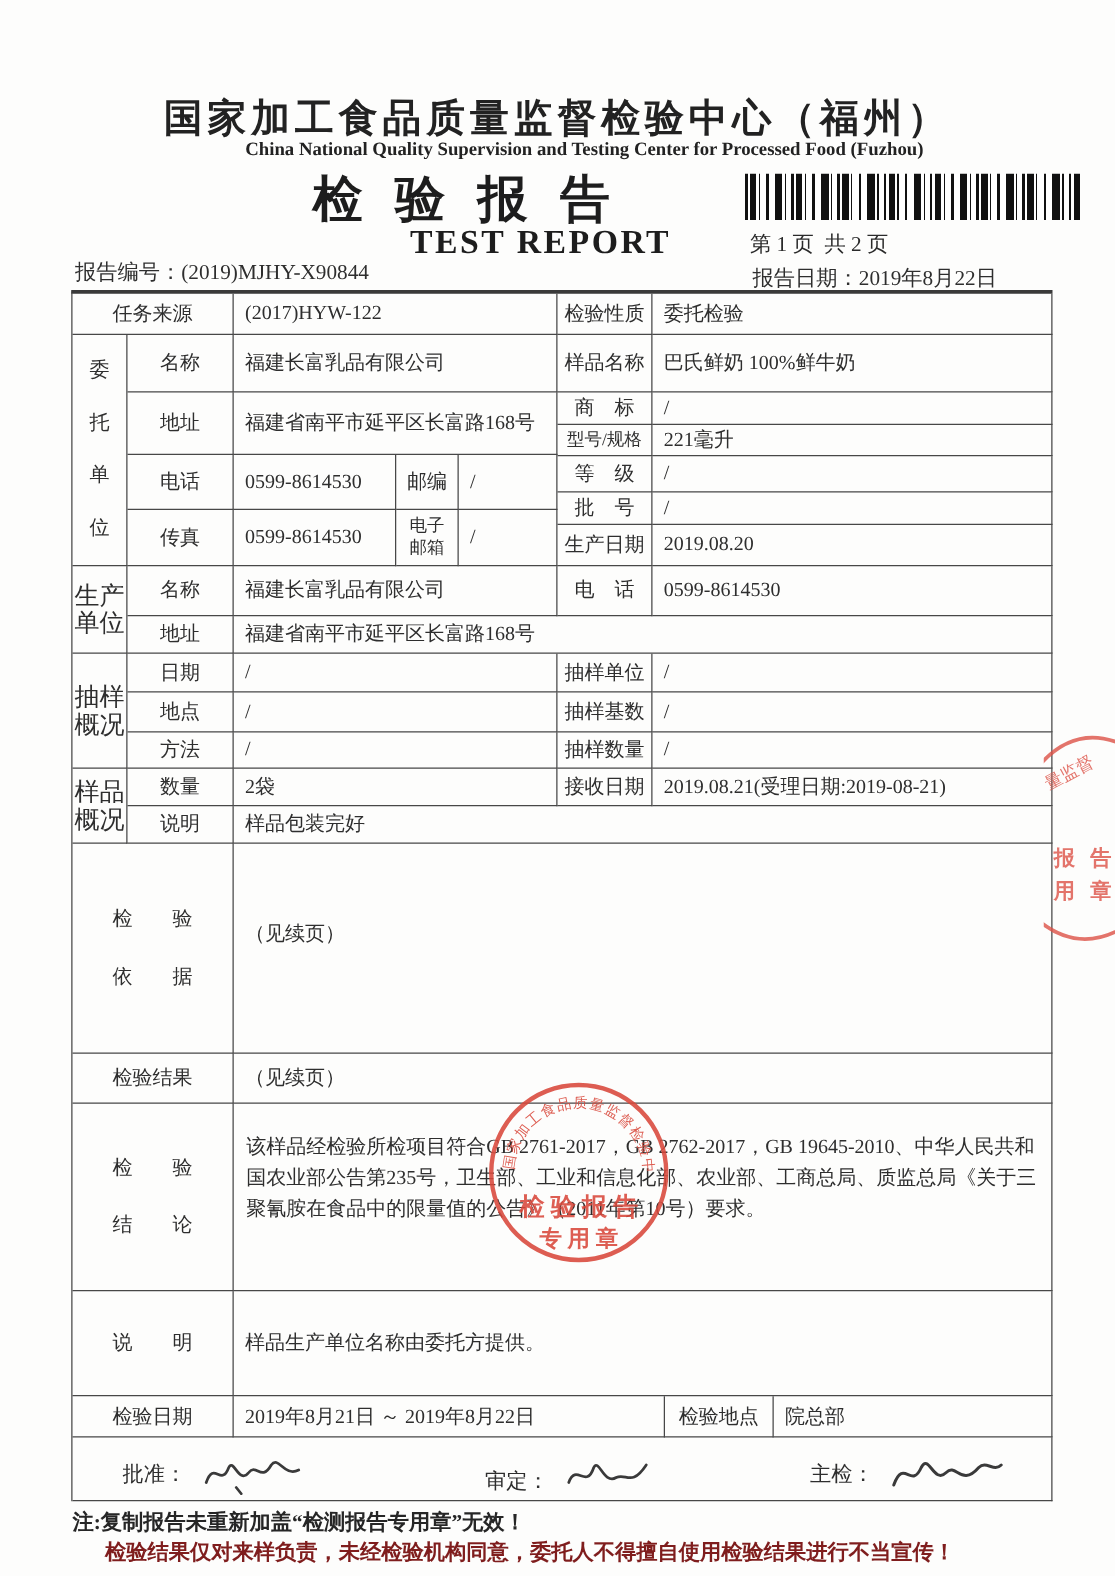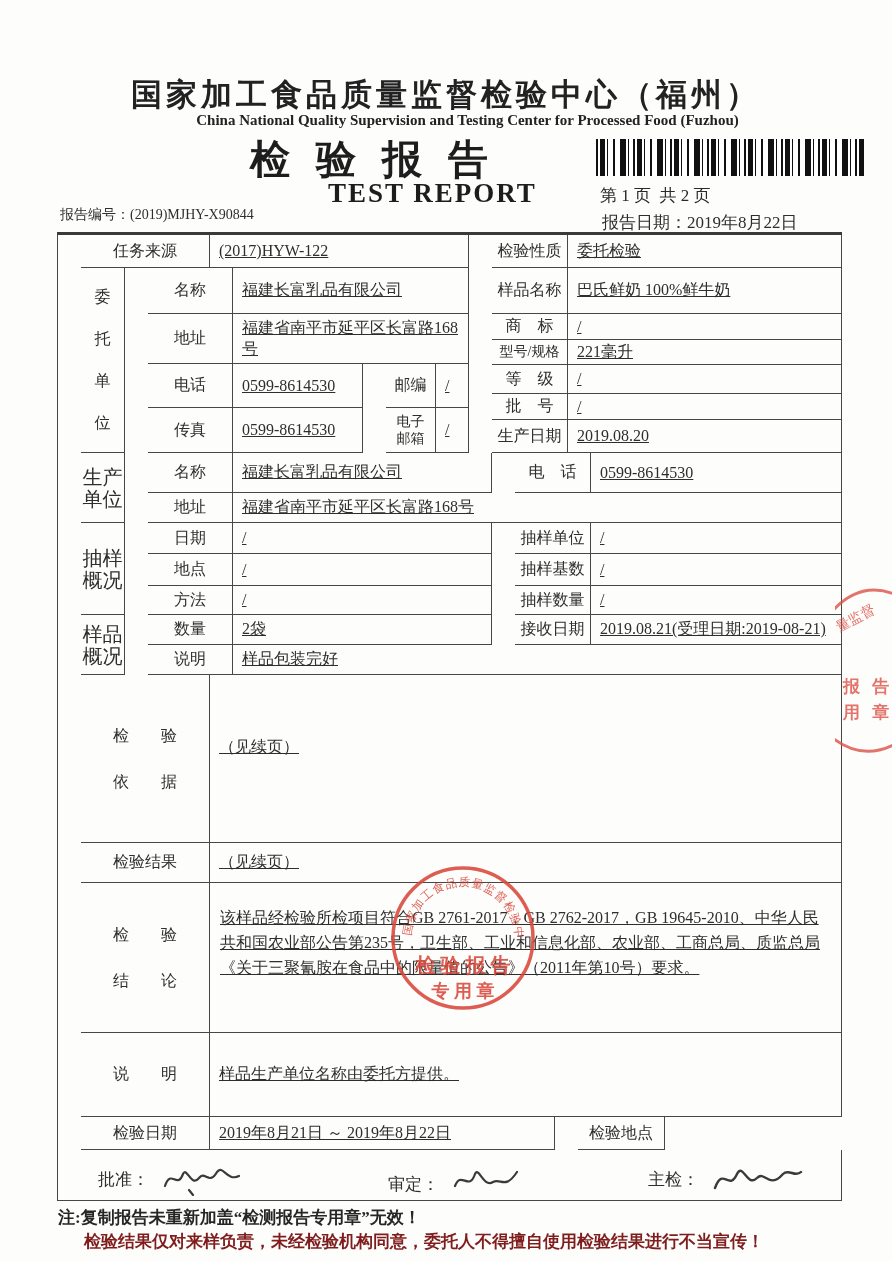--- a/index.html
+++ b/index.html
@@ -7,30 +7,30 @@
         font-family:"Liberation Serif","DejaVu Serif",serif;color:#2e2e2e;}
   .abs{position:absolute;}
   
   .org-cn{left:0;right:0;top:74px;text-align:center;font-size:31px;font-weight:bold;letter-spacing:4px;color:#222;}
   .org-en{left:0;right:0;top:112px;text-align:center;font-size:15px;font-weight:bold;color:#222;margin-left:43px;}
   .title-cn{left:250px;top:132px;font-size:40px;font-weight:bold;letter-spacing:26px;color:#1d1d1d;white-space:nowrap;}
   .title-en{left:328px;top:178px;font-size:27px;font-weight:bold;letter-spacing:2px;color:#1d1d1d;}
   .barcode{left:596px;top:139px;width:268px;height:37px;
     background:repeating-linear-gradient(90deg,#111 0 2px,#fff 2px 4px,#111 4px 9px,#fff 9px 11px,#111 11px 12px,#fff 12px 17px,#111 17px 19px,#fff 19px 24px,#111 24px 30px,#fff 30px 32px,#111 32px 33px,#fff 33px 37px);}
   .pageinfo{left:600px;top:184px;font-size:17px;white-space:pre;color:#2a2a2a;text-align:center;}
-  .repno{left:60px;top:206px;font-size:14px;white-space:nowrap;}
+  .repno{left:60px;top:206px;font-size:17px;white-space:nowrap;}
   .repdate{left:602px;top:211px;font-size:17px;white-space:nowrap;}
   
   .tbl{position:absolute;left:57px;top:232px;width:784px;border-top:3px solid #3a3a3a;border-left:1px solid #474747;font-size:16px;}
   .row{display:flex;}
   .col{display:flex;flex-direction:column;}
   .cell{box-sizing:border-box;border-right:1px solid #474747;border-bottom:1px solid #474747;
         display:flex;align-items:center;overflow:hidden;}
-  .lbl{justify-content:center;text-align:center;white-space:pre-line;margin-left:23px;}
-  .val{padding-left:9px;white-space:pre-wrap;text-decoration:underline;}
+  .lbl{justify-content:center;text-align:center;white-space:pre-line;}
+  .val{padding-left:9px;white-space:pre-wrap;}
   .grp{line-height:22px;font-size:20px;}
   .vgrp{line-height:42px;font-size:16px;}
   .wide{line-height:46px;}
   .small{font-size:14px;line-height:17px;}
   .flex1{flex:1;}
   .par{align-items:flex-start;padding:8px 12px 0 10px;line-height:25px;}
   
   .signlabel{font-size:17px;}
   .sig{margin-left:10px;}
   
@@ -197,20 +197,21 @@
 
     <div class="row" style="height:84px">
       <div class="cell lbl" style="width:129px">说　　明</div>
       <div class="cell val flex1">样品生产单位名称由委托方提供。</div>
     </div>
 
     <div class="row" style="height:33px">
       <div class="cell lbl" style="width:129px">检验日期</div>
       <div class="cell val" style="width:345px">2019年8月21日 ～ 2019年8月22日</div>
       <div class="cell lbl" style="width:87px">检验地点</div>
+      <div class="cell val flex1">院总部</div>
     </div>
 
     <div class="row" style="height:51px;position:relative">
       <div class="cell flex1" style="position:relative">
         <div class="abs" style="left:40px;top:12px;display:flex;align-items:center">
           <span class="signlabel">批准：</span>
           <svg class="sig" width="86" height="34" viewBox="0 0 86 34">
             <path d="M6 24 C12 6,18 28,24 12 C28 4,32 26,40 16 C46 8,50 24,58 10 C64 2,68 20,80 14 M30 28 L34 33" fill="none" stroke="#3a3a3a" stroke-width="2.2" stroke-linecap="round"></path>
           </svg>
         </div>

